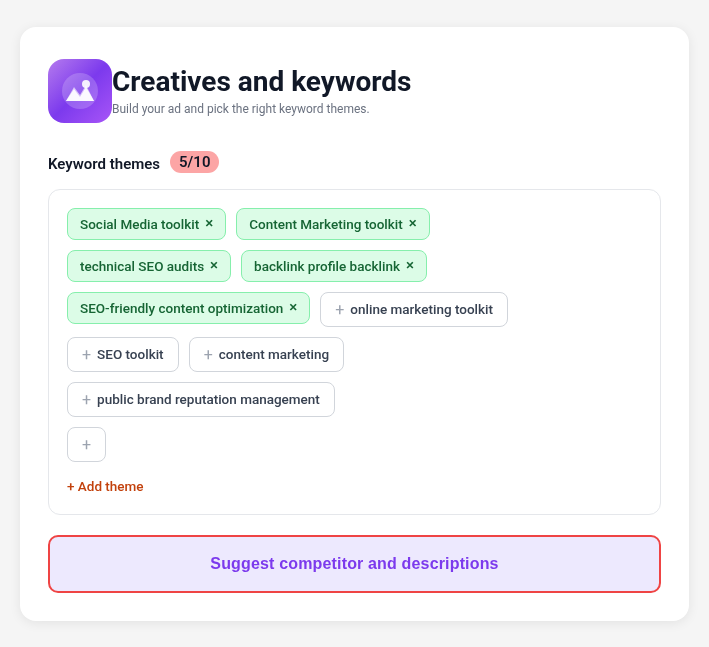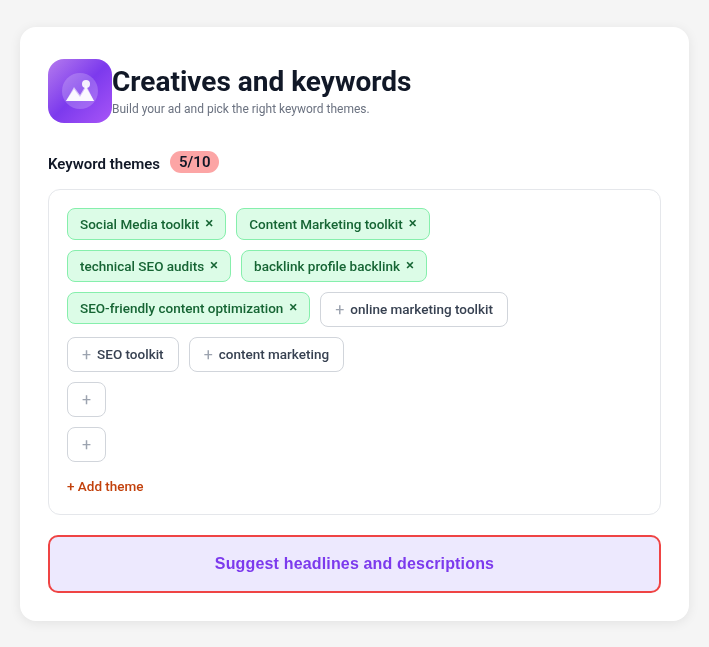--- a/index.html
+++ b/index.html
@@ -245,33 +245,34 @@
       <span class="tag-add">
         <span class="plus-icon">+</span>
         <span>content marketing</span>
       </span>
     </div>
 
     
     <div class="themes-row">
       <span class="tag-add">
         <span class="plus-icon">+</span>
+        <span>public brand reputation management</span>
       </span>
     </div>
 
     
     <div class="themes-row">
       <span class="tag-add">
         <span class="plus-icon">+</span>
       </span>
     </div>
 
     
     <div class="add-theme-link">
       <span>+ Add theme</span>
     </div>
 
   </div>
 
   
-  <button class="suggest-button">Suggest headlines and descriptions</button>
+  <button class="suggest-button">Suggest competitor and descriptions</button>
 
 </div>
 
 </body></html>

